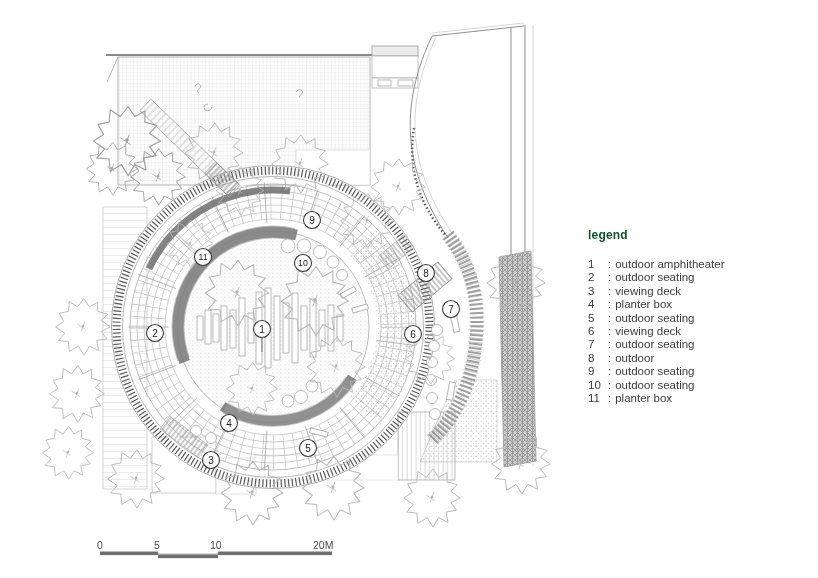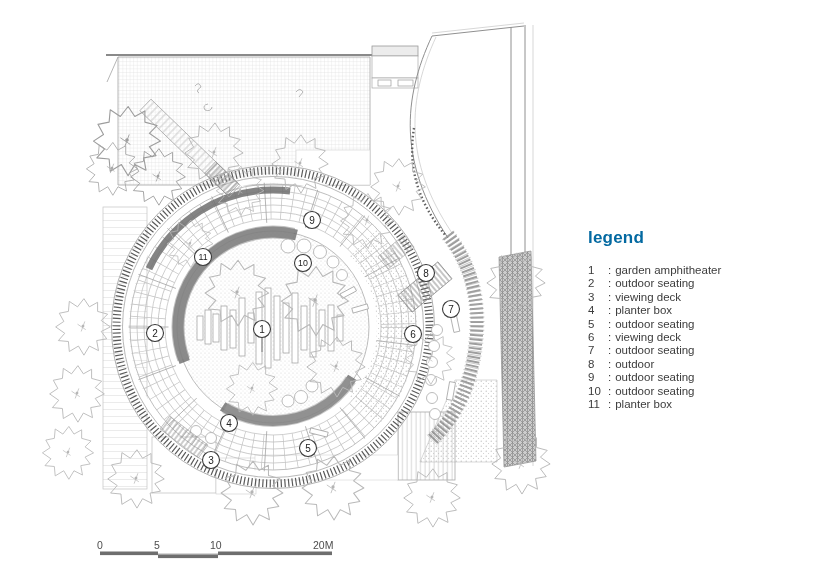--- a/index.html
+++ b/index.html
@@ -4,21 +4,21 @@
 <style>
   html,body{margin:0;padding:0;}
   body{
     width:818px;height:578px;background:#ffffff;position:relative;overflow:hidden;
     font-family:"Liberation Sans", sans-serif;
   }
   #stage{position:absolute;left:0;top:0;width:818px;height:578px;}
   svg{position:absolute;left:0;top:0;}
   
   .legend{position:absolute;left:588px;top:228px;color:#3a3a3a;}
-  .legend-title{font-size:17px;font-weight:bold;color:#0369a1;letter-spacing:.2px;}
+  .legend-title{font-size:12px;font-weight:bold;color:#14532d;letter-spacing:.2px;}
   .legend-items{margin-top:16px;}
   .legend-row{display:flex;align-items:baseline;font-size:11.5px;line-height:13.4px;color:#3c3c3c;}
   .legend-num{width:20px;flex:0 0 20px;}
   .legend-colon{margin-right:4px;}
   .callout-text{font-size:10px;fill:#222;text-anchor:middle;font-family:"Liberation Sans",sans-serif;}
   .callout-text.c2{font-size:8.8px;}
   .scale-label{font-size:10.5px;fill:#4d4d4d;font-family:"Liberation Sans",sans-serif;}
 </style>
 </head>
 <body>
@@ -312,21 +312,21 @@
     <rect x="218" y="551.5" width="114" height="3.6" fill="#6e6e6e"></rect>
   </g>
 </svg>
 
 <div class="legend">
   <div class="legend-title">legend</div>
   <div class="legend-items">
     <div class="legend-row">
       <span class="legend-num">1</span>
       <span class="legend-colon">:</span>
-      <span class="legend-label">garden amphitheater</span>
+      <span class="legend-label">outdoor amphitheater</span>
     </div>
     <div class="legend-row">
       <span class="legend-num">2</span>
       <span class="legend-colon">:</span>
       <span class="legend-label">outdoor seating</span>
     </div>
     <div class="legend-row">
       <span class="legend-num">3</span>
       <span class="legend-colon">:</span>
       <span class="legend-label">viewing deck</span>

